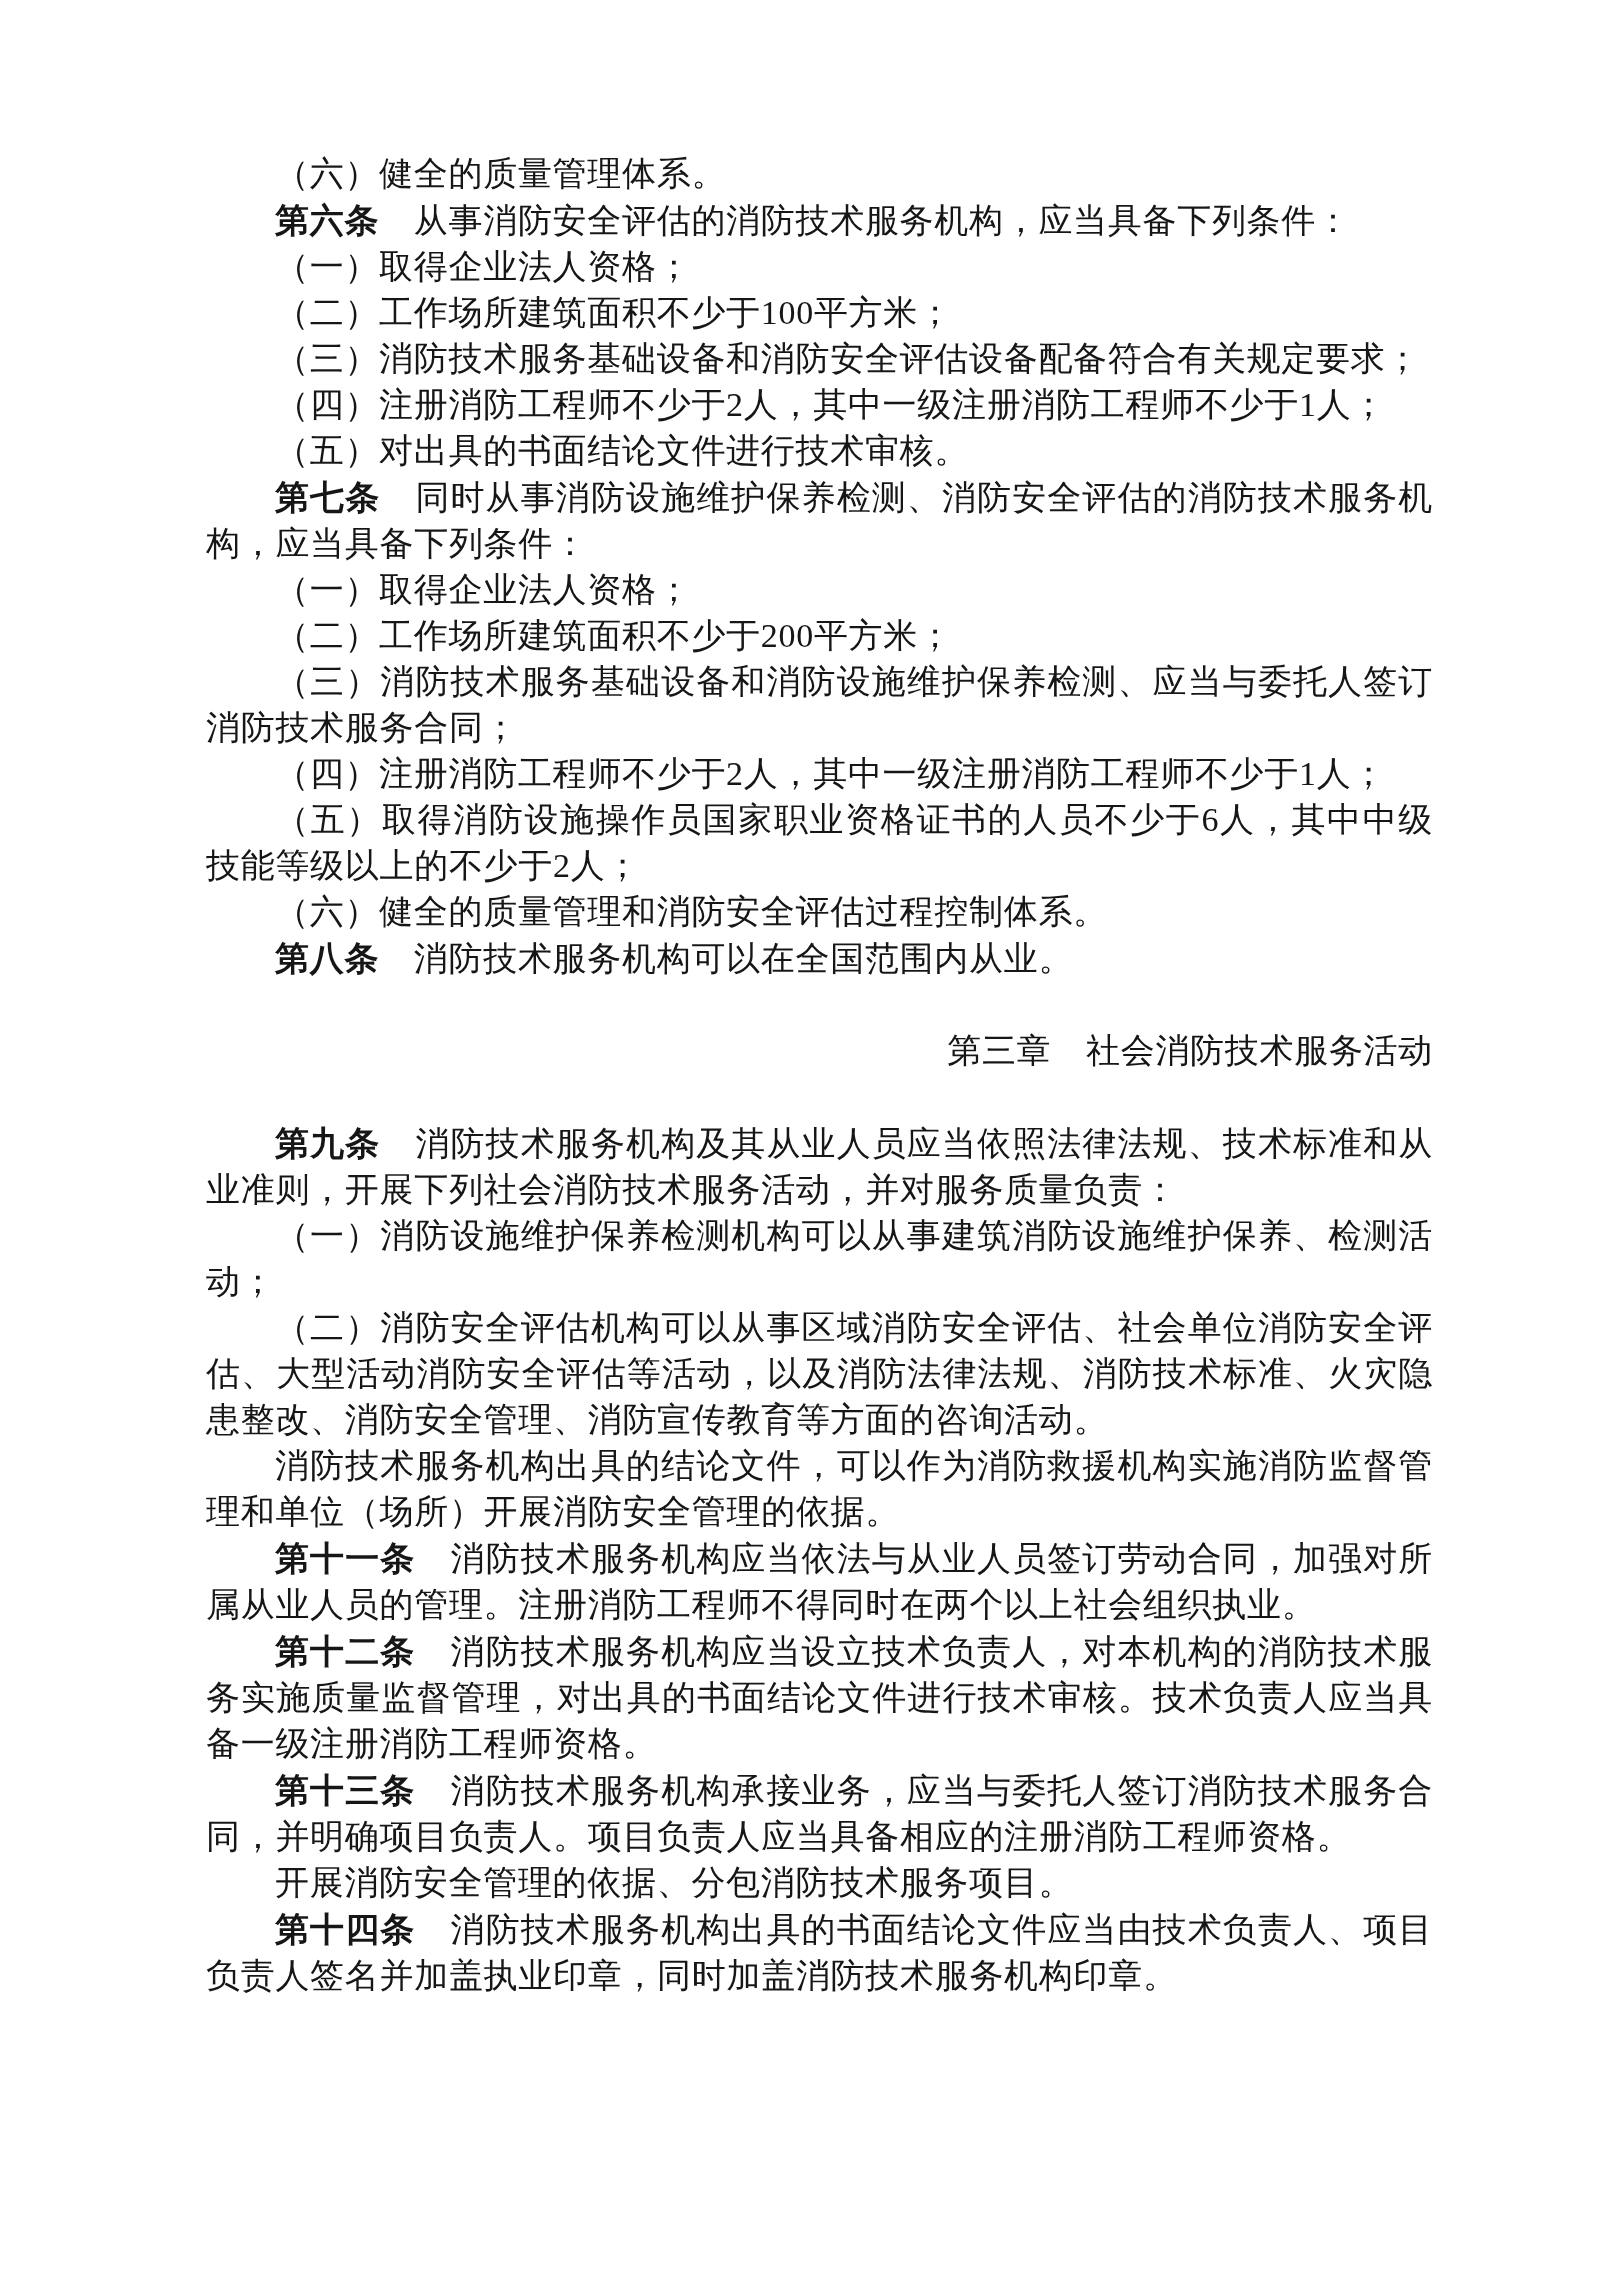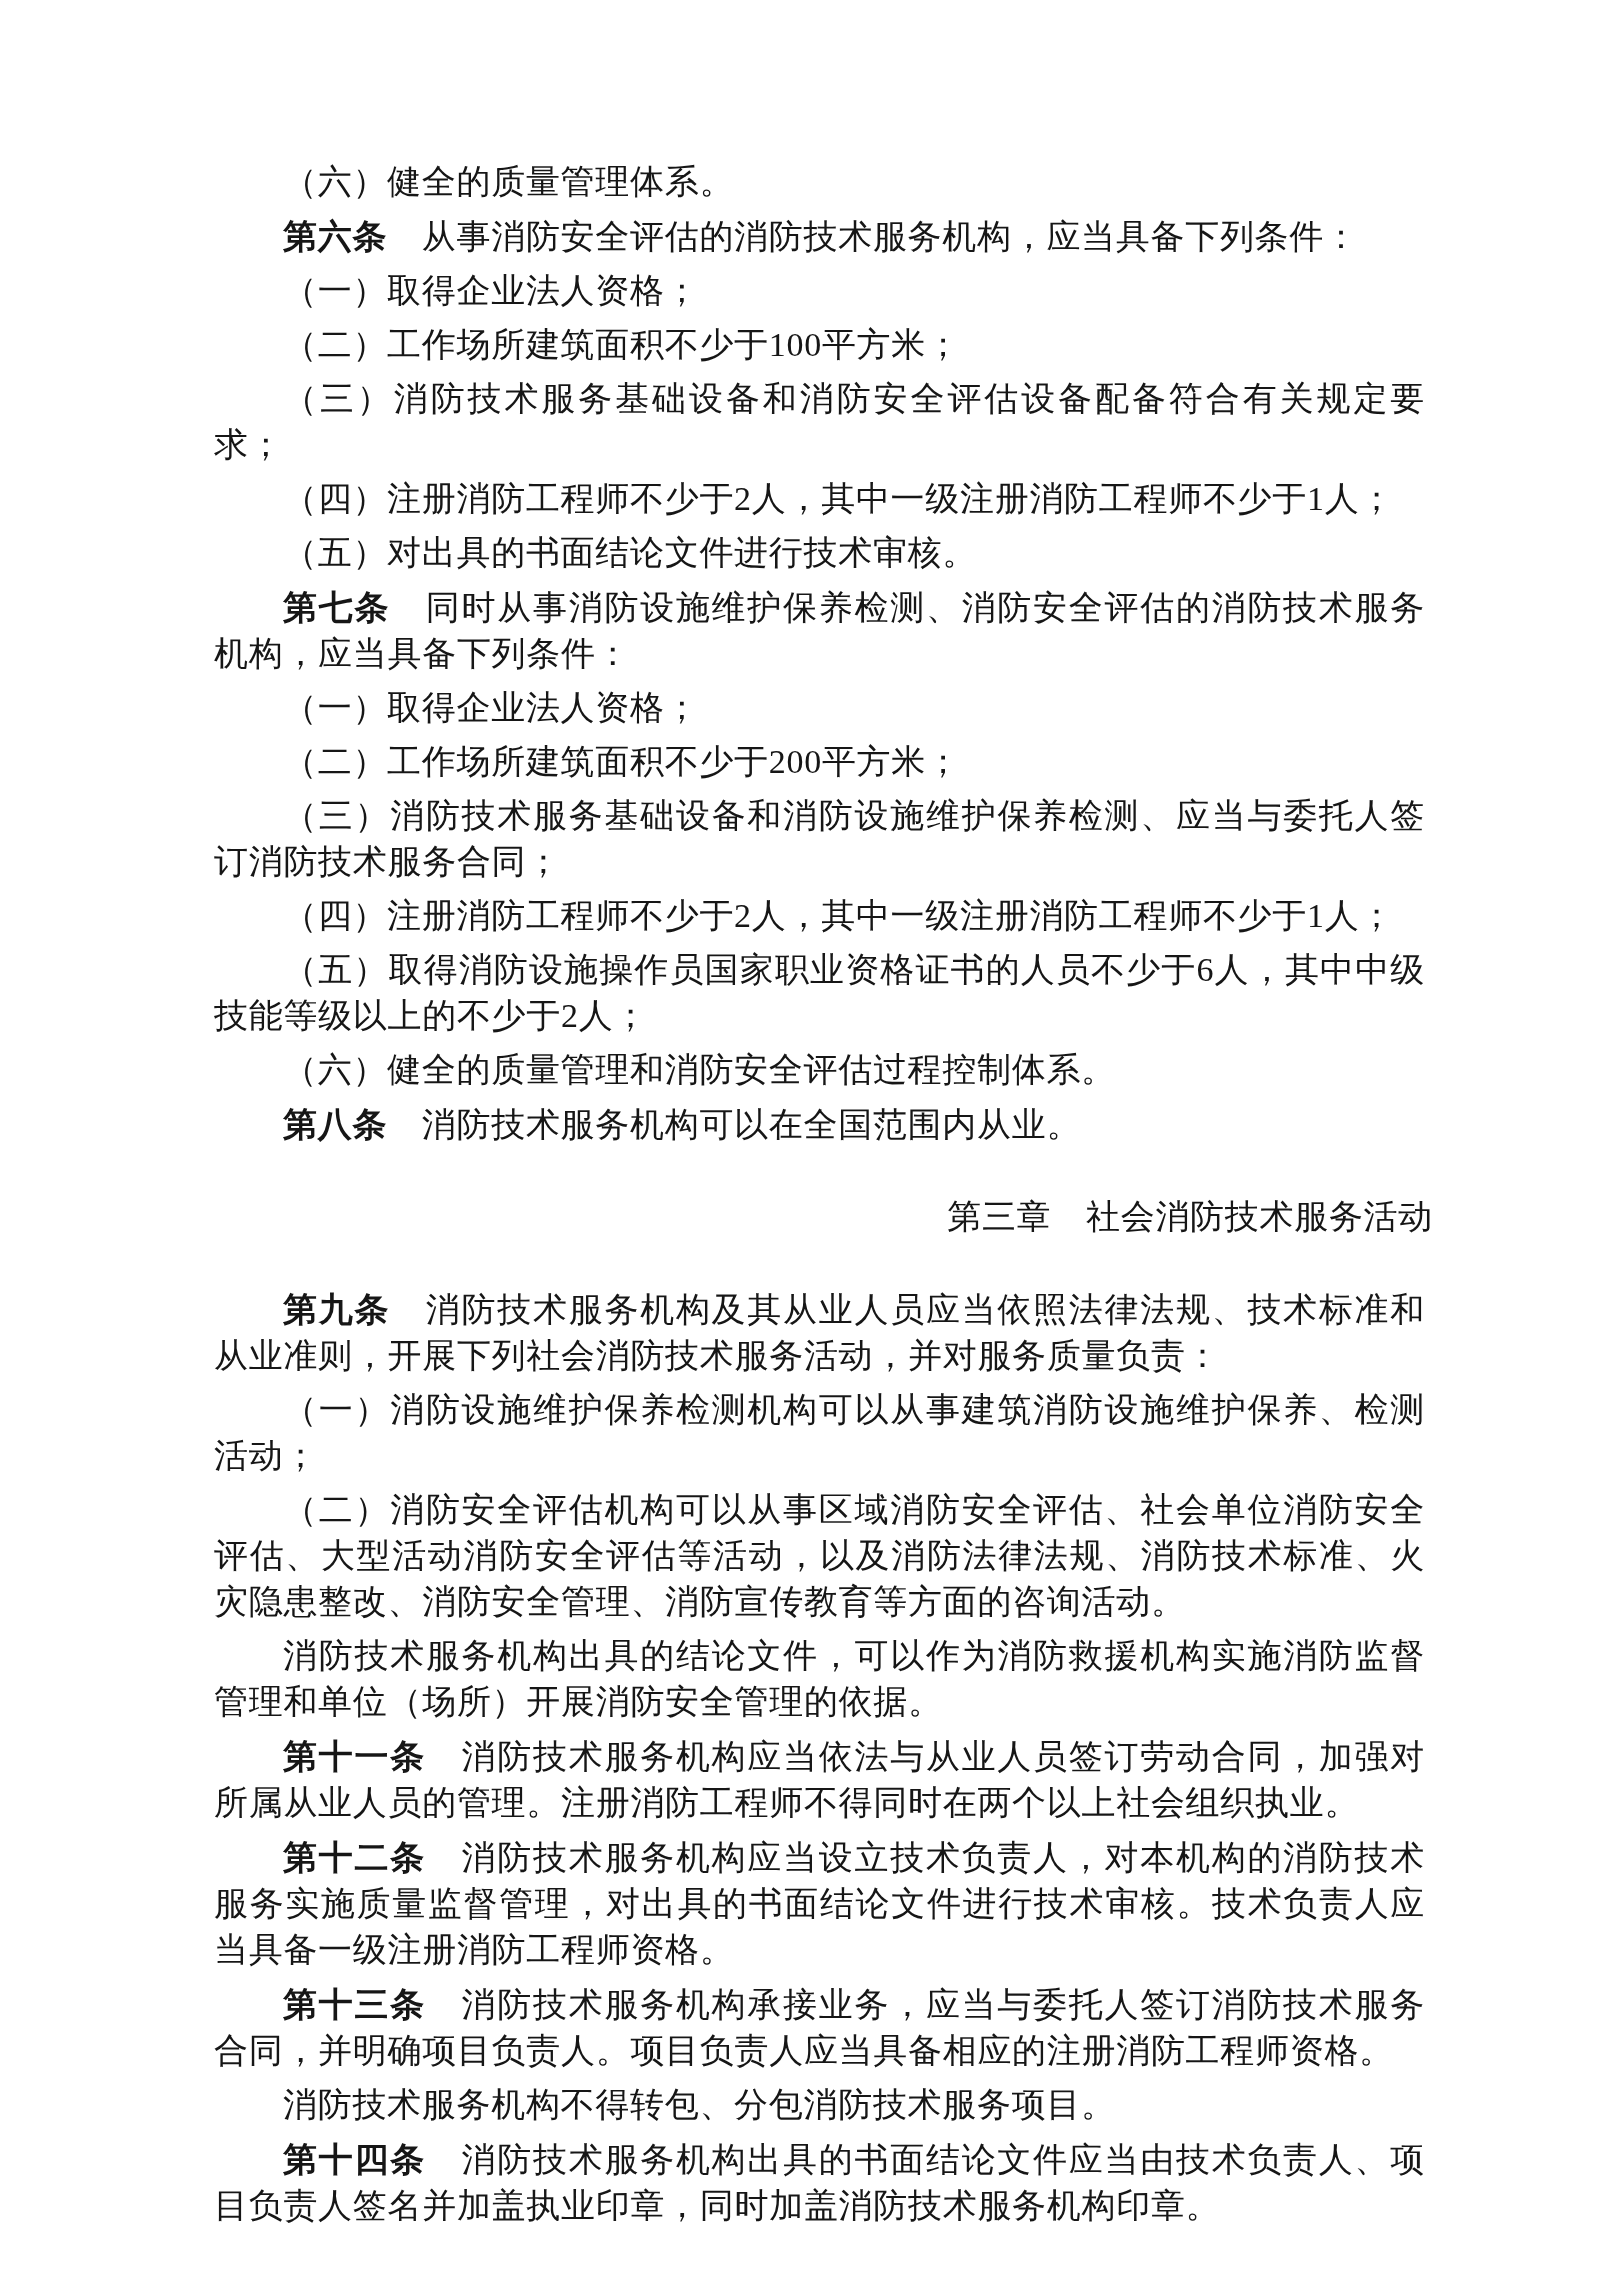--- a/index.html
+++ b/index.html
@@ -20,21 +20,21 @@
     left: 206px;
     top: 151px;
     width: 1227px;
     font-size: 34px;
     line-height: 46px;
     letter-spacing: 0.7px;
     color: #161616;
     text-align: justify;
   }
   .para {
-    margin: 8px;
+    margin: 0;
     padding: 0;
     text-indent: 69px;
   }
   .term {
     font-family: "DejaVu Sans", "Liberation Sans", sans-serif;
     font-weight: 700;
   }
   .chapter-heading {
     text-align: right;
     text-indent: 0;
@@ -62,17 +62,17 @@
       <p class="para">（六）健全的质量管理和消防安全评估过程控制体系。</p>
       <p class="para"><span class="term">第八条</span>　消防技术服务机构可以在全国范围内从业。</p>
       <div class="chapter-heading">第三章　社会消防技术服务活动</div>
       <p class="para"><span class="term">第九条</span>　消防技术服务机构及其从业人员应当依照法律法规、技术标准和从业准则，开展下列社会消防技术服务活动，并对服务质量负责：</p>
       <p class="para">（一）消防设施维护保养检测机构可以从事建筑消防设施维护保养、检测活动；</p>
       <p class="para">（二）消防安全评估机构可以从事区域消防安全评估、社会单位消防安全评估、大型活动消防安全评估等活动，以及消防法律法规、消防技术标准、火灾隐患整改、消防安全管理、消防宣传教育等方面的咨询活动。</p>
       <p class="para">消防技术服务机构出具的结论文件，可以作为消防救援机构实施消防监督管理和单位（场所）开展消防安全管理的依据。</p>
       <p class="para"><span class="term">第十一条</span>　消防技术服务机构应当依法与从业人员签订劳动合同，加强对所属从业人员的管理。注册消防工程师不得同时在两个以上社会组织执业。</p>
       <p class="para"><span class="term">第十二条</span>　消防技术服务机构应当设立技术负责人，对本机构的消防技术服务实施质量监督管理，对出具的书面结论文件进行技术审核。技术负责人应当具备一级注册消防工程师资格。</p>
       <p class="para"><span class="term">第十三条</span>　消防技术服务机构承接业务，应当与委托人签订消防技术服务合同，并明确项目负责人。项目负责人应当具备相应的注册消防工程师资格。</p>
-      <p class="para">消防技术服务机构不得转包、分包消防技术服务项目。</p>
+      <p class="para">开展消防安全管理的依据、分包消防技术服务项目。</p>
       <p class="para"><span class="term">第十四条</span>　消防技术服务机构出具的书面结论文件应当由技术负责人、项目负责人签名并加盖执业印章，同时加盖消防技术服务机构印章。</p>
     </div>
 </div>
 
 
 </body></html>

